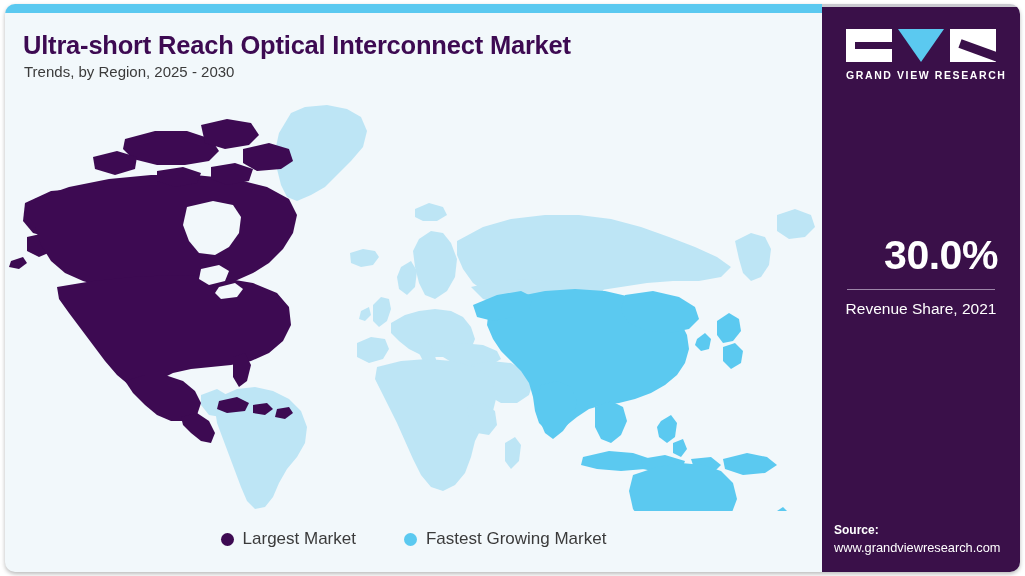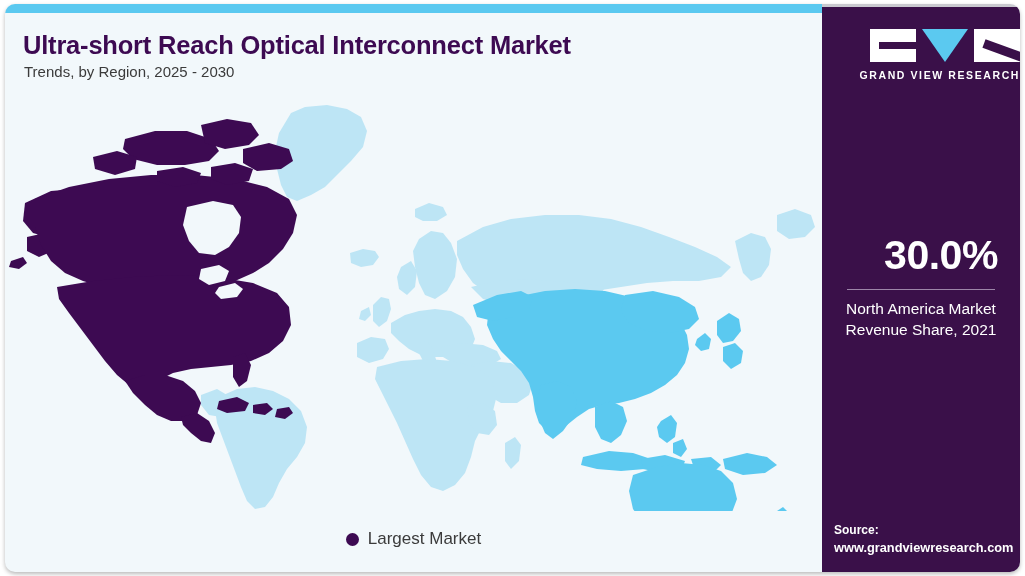--- a/index.html
+++ b/index.html
@@ -36,21 +36,21 @@
   .lg-dot{width:13px;height:13px;border-radius:50%;display:block;}
   .lg-dot.dark{background:#3D0A52;}
   .lg-dot.blue{background:#5BC9F0;}
   .lg-label{font-size:17px;color:#3B3B3B;white-space:nowrap;}
 
   
   .right{
     position:absolute;left:817px;top:3px;width:198px;height:565px;
     background:#3A1049;
   }
-  .logo{position:absolute;left:0;right:0;top:22px;display:flex;flex-direction:column;align-items:flex-end;padding-left:24px;}
+  .logo{position:absolute;left:0;right:0;top:22px;display:flex;flex-direction:column;align-items:flex-start;padding-left:24px;}
   .logo-marks{display:flex;align-items:flex-start;gap:6px;height:33px;}
   .mark-g,.mark-r{position:relative;width:46px;height:33px;background:#ffffff;overflow:hidden;}
   .mark-g::after{
     content:"";position:absolute;left:9px;top:13px;width:37px;height:7px;background:#3A1049;
   }
   .mark-r::after{
     content:"";position:absolute;right:-4px;top:10px;width:40px;height:9px;background:#3A1049;
     transform:rotate(20deg);transform-origin:left center;
   }
   .mark-v{width:0;height:0;border-left:23px solid transparent;border-right:23px solid transparent;border-top:33px solid #5BC9F0;}
@@ -58,21 +58,21 @@
     margin-top:7px;color:#ffffff;font-size:10.5px;font-weight:bold;letter-spacing:1.6px;white-space:nowrap;
   }
 
   .stat{position:absolute;left:0;right:0;top:228px;text-align:center;}
   .stat-value{color:#ffffff;font-size:41px;font-weight:bold;line-height:1;letter-spacing:-0.5px;margin-left:40px;}
   .stat-rule{width:148px;height:1px;background:#9c86a8;margin:13px auto 9px auto;}
   .stat-caption{color:#ffffff;font-size:15.5px;line-height:1.35;}
 
   .source{position:absolute;left:12px;bottom:14px;}
   .source-label{color:#ffffff;font-size:12px;font-weight:bold;line-height:1.45;}
-  .source-url{color:#ffffff;font-size:12.8px;line-height:1.45;white-space:nowrap;font-weight:bold;}
+  .source-url{color:#ffffff;font-size:12.8px;line-height:1.45;white-space:nowrap;}
 </style>
 </head>
 <body>
 
 <div class="card">
 
   <div class="topbar"></div>
   <div class="topbar-right"></div>
 
   <div class="left">
@@ -190,39 +190,42 @@
           <path d="M196 178 L214 174 L224 180 L220 190 L204 194 L194 188 Z"></path>
           <path d="M214 196 L230 192 L238 198 L232 206 L216 208 L210 202 Z"></path>
         </g>
       </svg>
     </div>
 
     <div class="legend">
       <div class="lg-item">
         <span class="lg-dot dark"></span>
         <span class="lg-label">Largest Market</span>
+      </div>
+      <div class="lg-item">
+        <span class="lg-dot blue"></span>
+        <span class="lg-label">Fastest Growing Market</span>
       </div>
     </div>
   </div>
 
   <div class="right">
 
     <div class="logo">
       <div class="logo-marks">
         <span class="mark-g"></span>
         <span class="mark-v"></span>
         <span class="mark-r"></span>
       </div>
       <div class="logo-text">GRAND VIEW RESEARCH</div>
     </div>
 
     <div class="stat">
       <div class="stat-value">30.0%</div>
       <div class="stat-rule"></div>
-      <div class="stat-caption">North America Market</div>
       <div class="stat-caption">Revenue Share, 2021</div>
     </div>
 
     <div class="source">
       <div class="source-label">Source:</div>
       <div class="source-url">www.grandviewresearch.com</div>
     </div>
   </div>
 
 </div>

